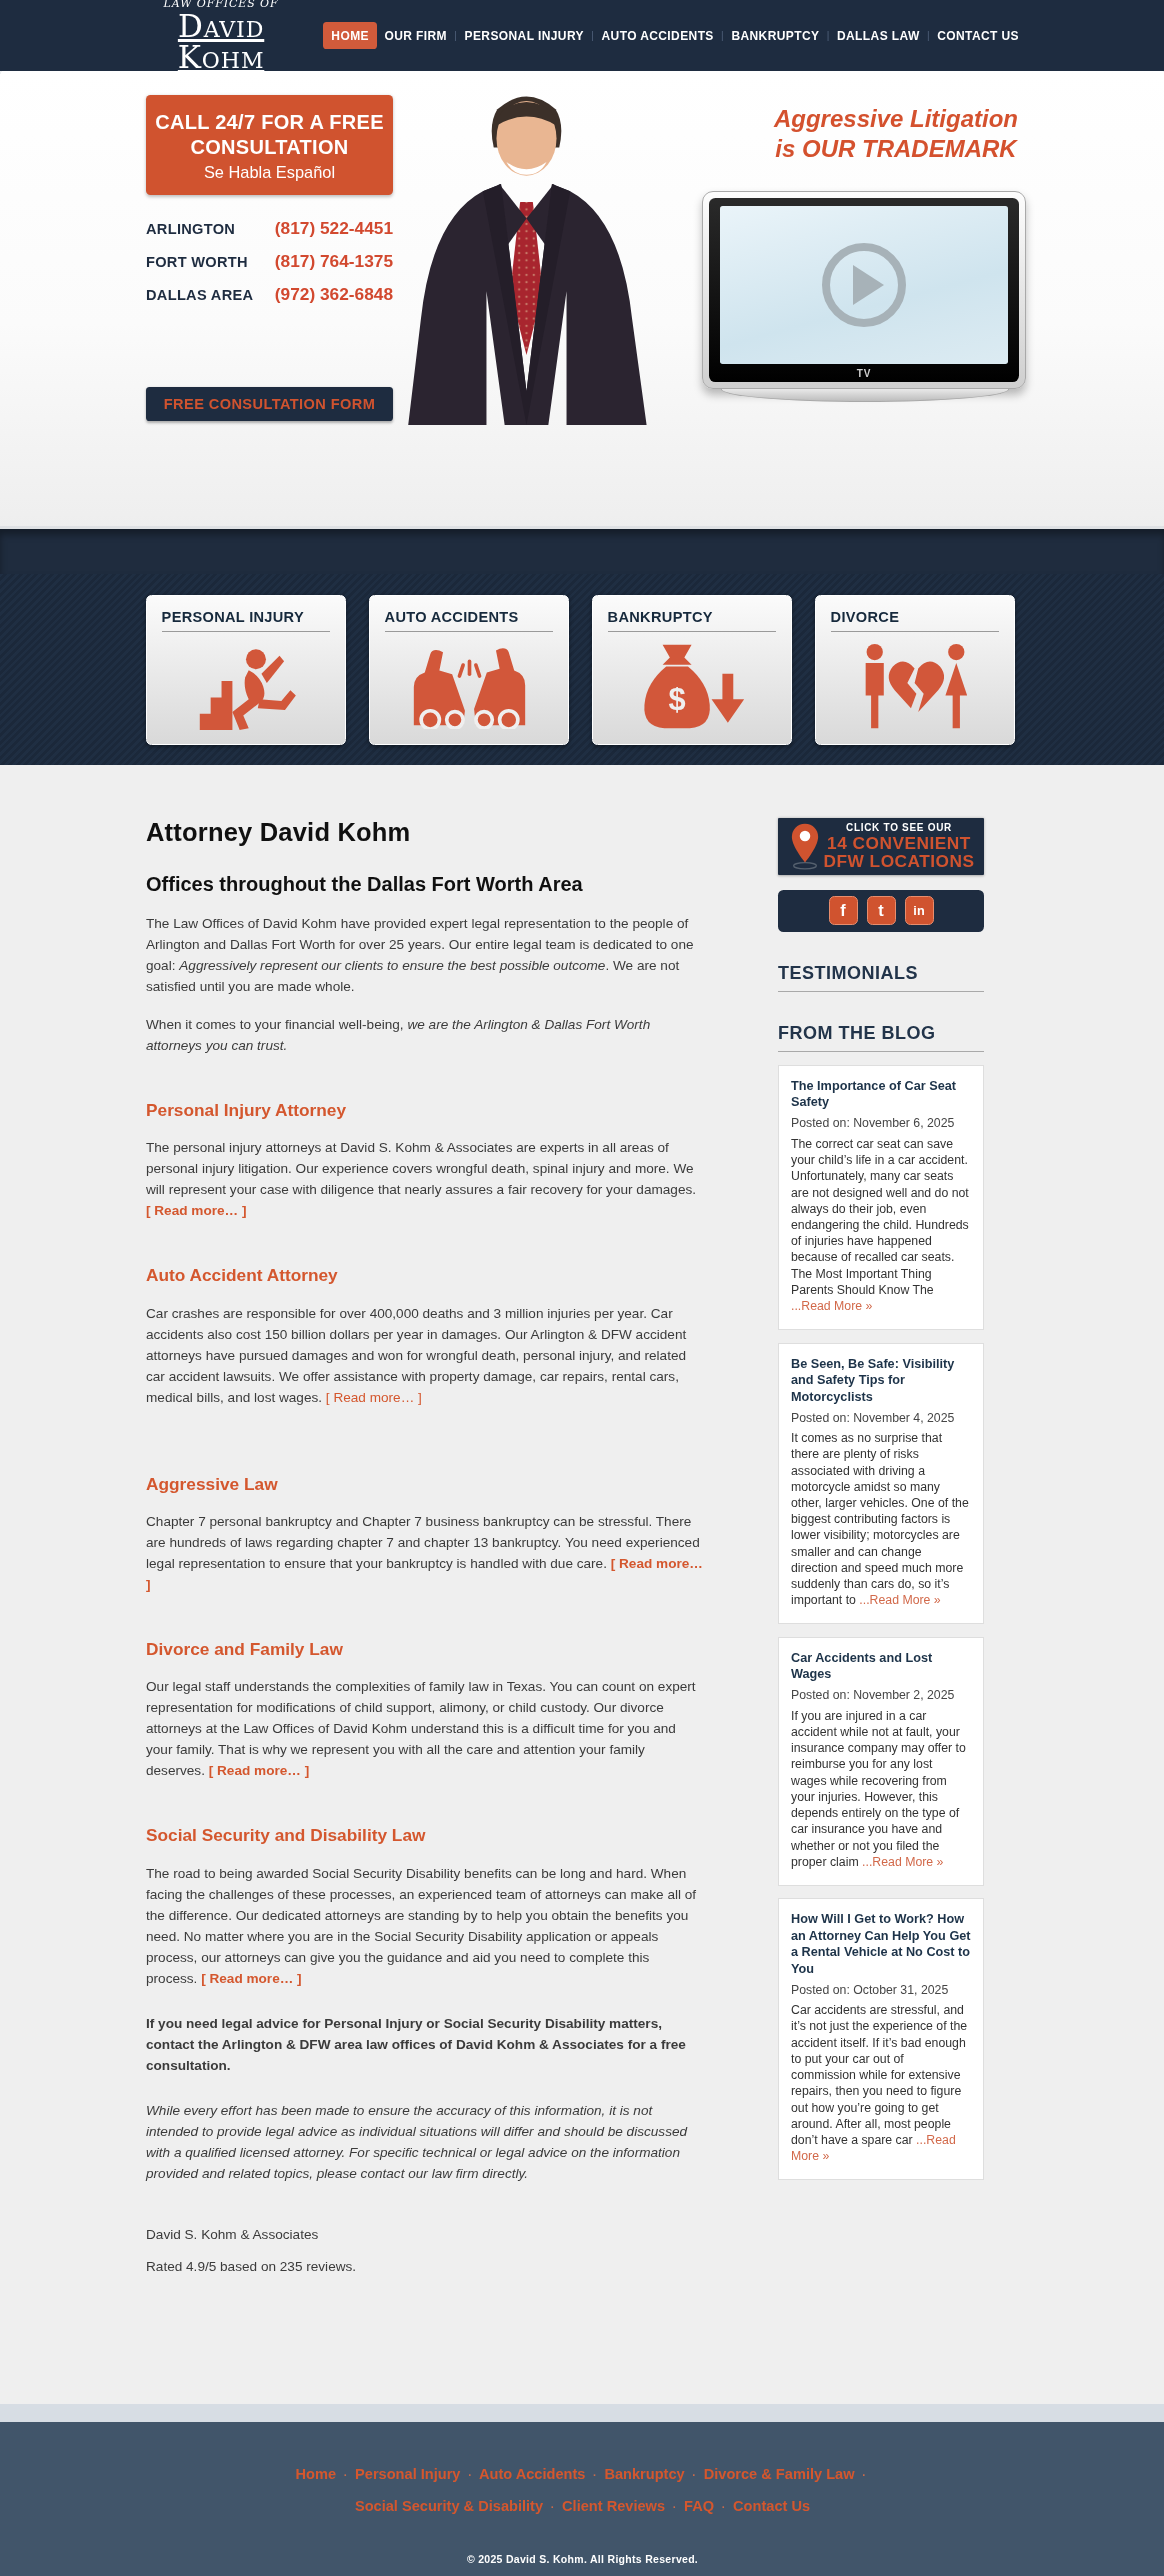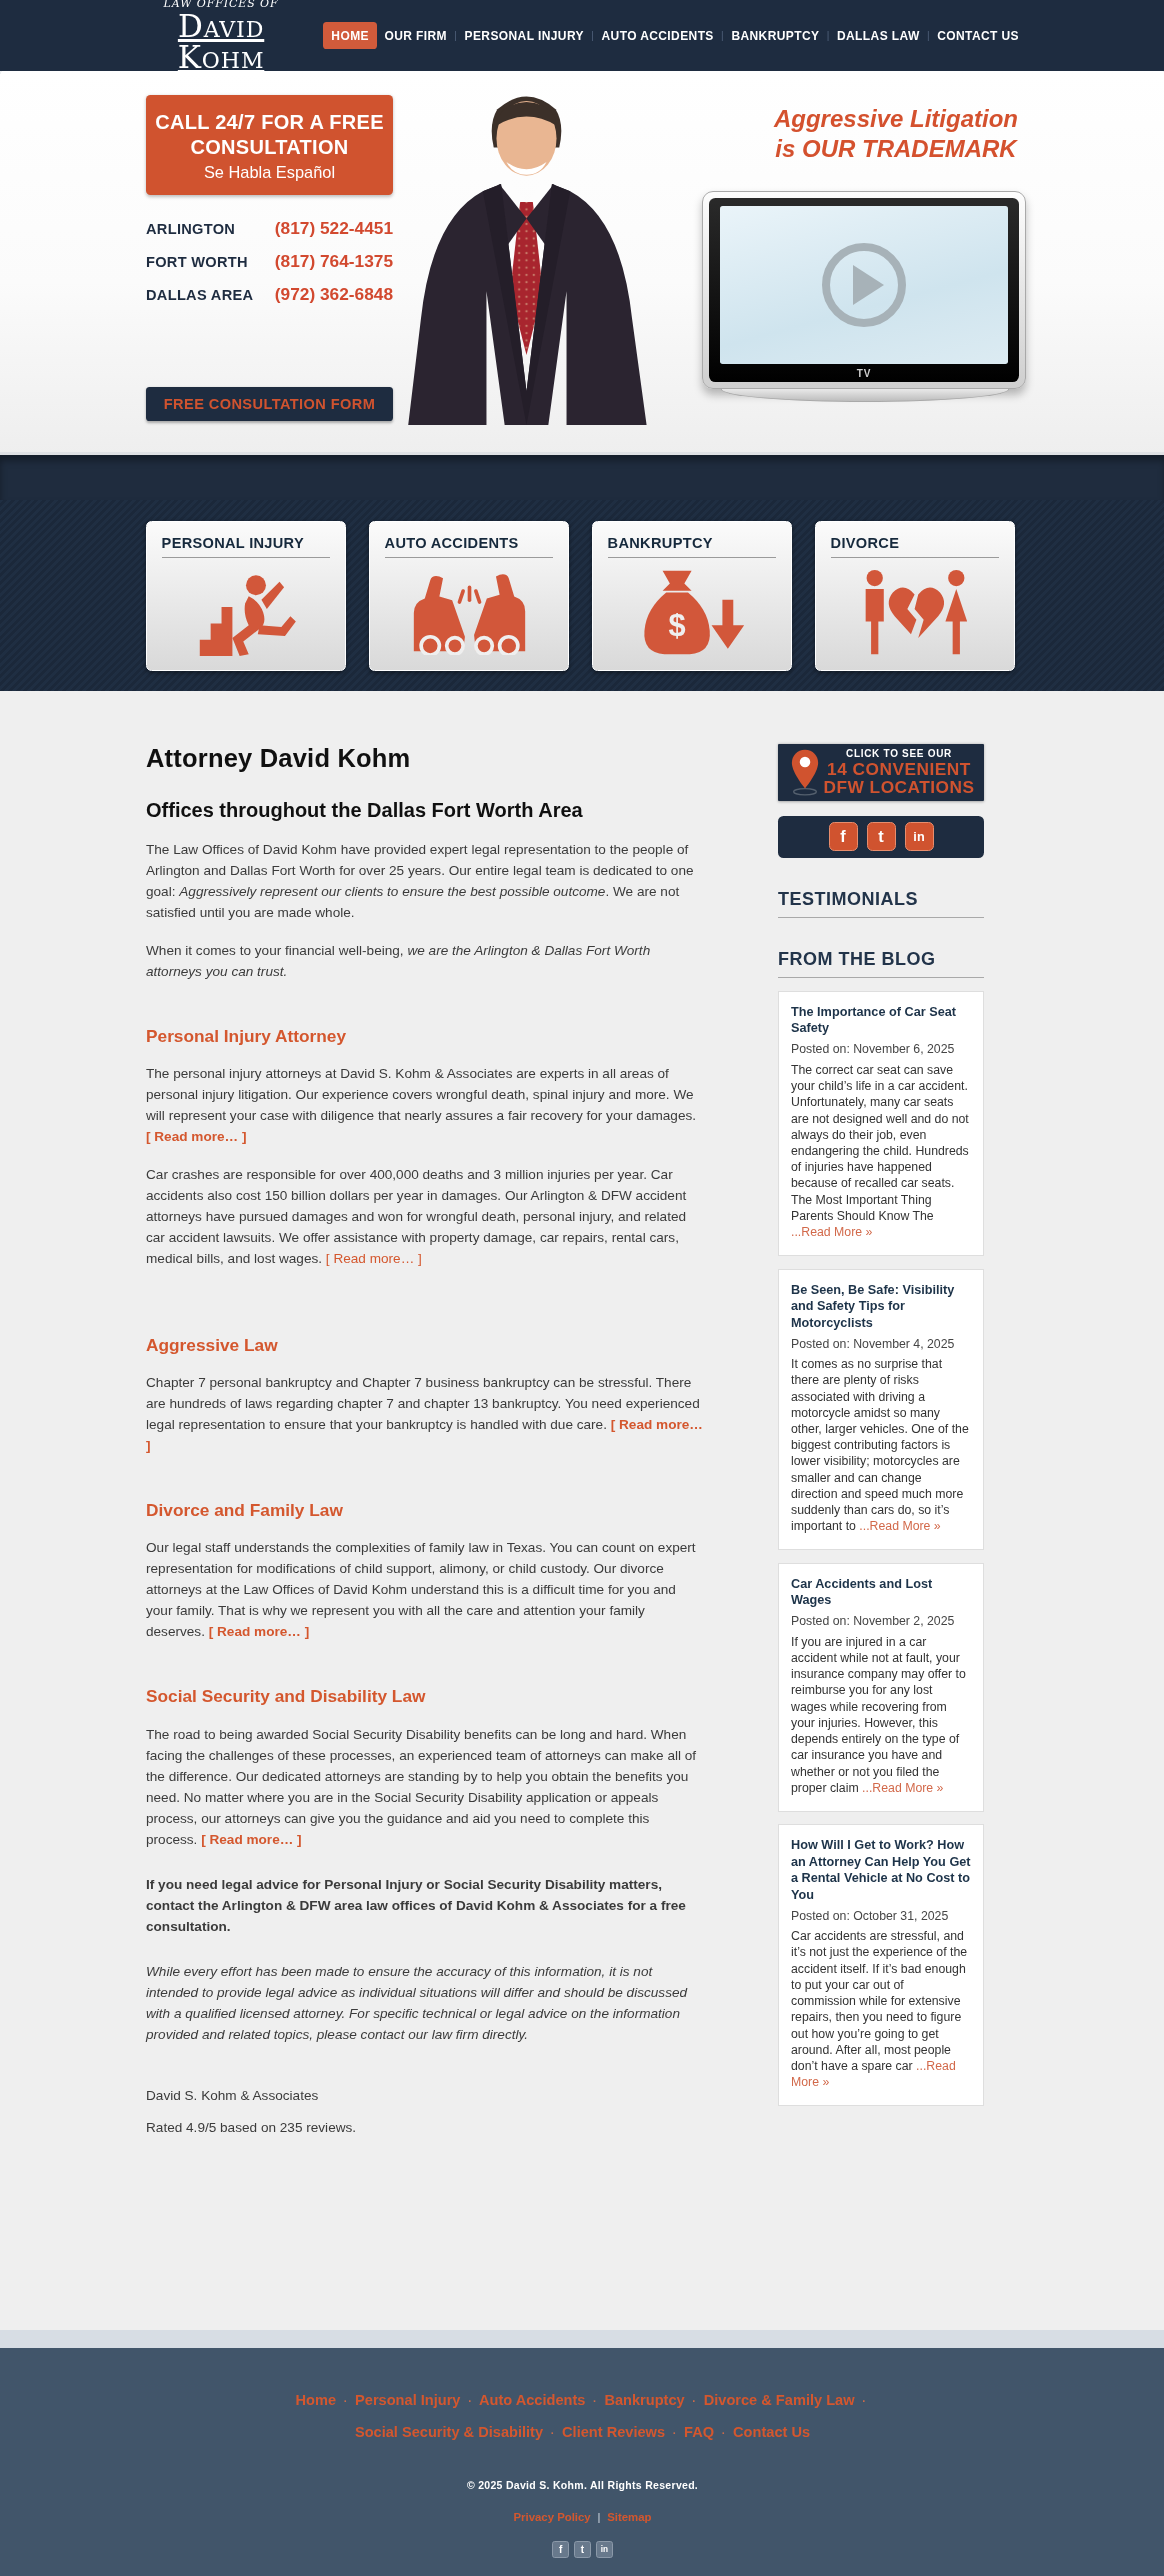--- a/index.html
+++ b/index.html
@@ -11,21 +11,21 @@
   .header { height:71px; background:#1e2c40; display:flex; align-items:center; padding:0 146px 0 146px; position:relative; z-index:5; }
   .logo { width:227px; color:#fff; text-align:center; line-height:1; margin-right:27px; }
   .logo-top { font-family:"DejaVu Serif", serif; font-style:italic; font-size:11px; letter-spacing:0.9px; display:block; margin-bottom:1.8px; }
   .logo-name { font-family:"DejaVu Serif", serif; font-variant:small-caps; text-transform:capitalize; font-size:31px; letter-spacing:0.9px; display:block;text-decoration:underline; }
   .nav { display:flex; align-items:center; gap:7.3px; font-size:12px; font-stretch:condensed; letter-spacing:0.4px; color:#fff; white-space:nowrap; }
   .nav .item { color:#fff; font-weight:bold; cursor:pointer; }
   .nav .item.active { background:#d15b3b; border-radius:3.6px; padding:6.4px 8.2px; }
   .nav .sep { color:#50617a; font-size:10px; }
 
   
-  .hero { height:384px; position:relative; overflow:hidden;
+  .hero { height:458px; position:relative; overflow:hidden;
           background:linear-gradient(180deg,#ffffff 0%,#fbfbfb 55%,#eeeeee 100%); }
   .hero::before { content:""; position:absolute; left:0; top:0; width:100%; height:100%;
           background:
             linear-gradient(115deg, rgba(210,215,220,.35) 0 1.8px, transparent 1.8px 146px),
             linear-gradient(245deg, rgba(200,206,212,.3) 0 1.8px, transparent 1.8px 173px),
             linear-gradient(0deg, rgba(205,210,216,.45) 0 2.7px, transparent 2.7px 73px); }
   .callbox { position:absolute; left:146px; top:24px; width:247px; background:#d0532f; border-radius:4.5px;
              color:#fff; text-align:center; padding:14.6px 9px 11px; box-shadow:0 1.8px 3.6px rgba(0,0,0,.25); }
   .callbox .l1,.callbox .l2 { font-size:20px; font-weight:bold; font-stretch:condensed; letter-spacing:0.3px; line-height:1.25; }
   .callbox .l3 { font-size:16.4px; line-height:1.4; margin-top:1.8px; }
@@ -267,20 +267,21 @@
     <div class="main">
       <h1>Attorney David Kohm</h1>
       <h2>Offices throughout the Dallas Fort Worth Area</h2>
 
       <p><span>The Law Offices of David Kohm have provided expert legal representation to the people of Arlington and Dallas Fort Worth for over 25 years. Our entire legal team is dedicated to one goal: </span><i>Aggressively represent our clients to ensure the best possible outcome</i><span>. We are not satisfied until you are made whole.</span></p>
       <p><span>When it comes to your financial well-being, </span><i>we are the Arlington &amp; Dallas Fort Worth attorneys you can trust.</i></p>
 
       <h3>Personal Injury Attorney</h3>
       <p><span>The personal injury attorneys at David S. Kohm &amp; Associates are experts in all areas of personal injury litigation. Our experience covers wrongful death, spinal injury and more. We will represent your case with diligence that nearly assures a fair recovery for your damages. </span><span class="rm bold">[ Read more… ]</span></p>
 
+      <h3>Auto Accident Attorney</h3>
       <p><span>Car crashes are responsible for over 400,000 deaths and 3 million injuries per year. Car accidents also cost 150 billion dollars per year in damages. Our Arlington &amp; DFW accident attorneys have pursued damages and won for wrongful death, personal injury, and related car accident lawsuits. We offer assistance with property damage, car repairs, rental cars, medical bills, and lost wages. </span><span class="rm">[ Read more… ]</span></p>
 
       <h3 style="margin-top:66px;">Aggressive Law</h3>
       <p><span>Chapter 7 personal bankruptcy and Chapter 7 business bankruptcy can be stressful. There are hundreds of laws regarding chapter 7 and chapter 13 bankruptcy. You need experienced legal representation to ensure that your bankruptcy is handled with due care. </span><span class="rm bold">[ Read more… ]</span></p>
 
       <h3>Divorce and Family Law</h3>
       <p><span>Our legal staff understands the complexities of family law in Texas. You can count on expert representation for modifications of child support, alimony, or child custody. Our divorce attorneys at the Law Offices of David Kohm understand this is a difficult time for you and your family. That is why we represent you with all the care and attention your family deserves. </span><span class="rm bold">[ Read more… ]</span></p>
 
       <h3>Social Security and Disability Law</h3>
       <p><span>The road to being awarded Social Security Disability benefits can be long and hard. When facing the challenges of these processes, an experienced team of attorneys can make all of the difference. Our dedicated attorneys are standing by to help you obtain the benefits you need. No matter where you are in the Social Security Disability application or appeals process, our attorneys can give you the guidance and aid you need to complete this process. </span><span class="rm bold">[ Read more… ]</span></p>

